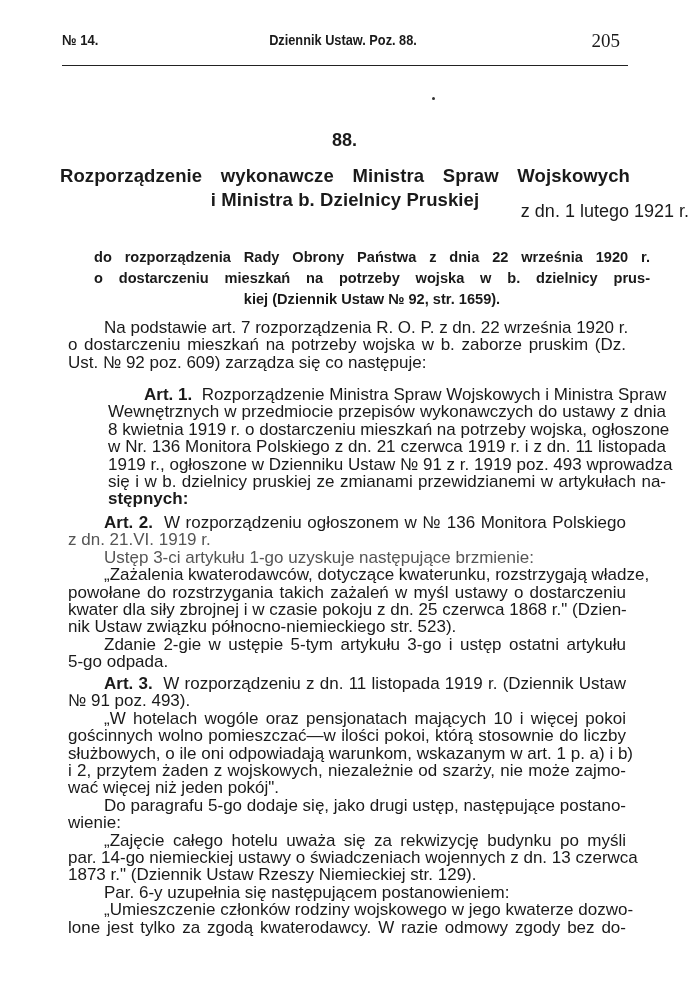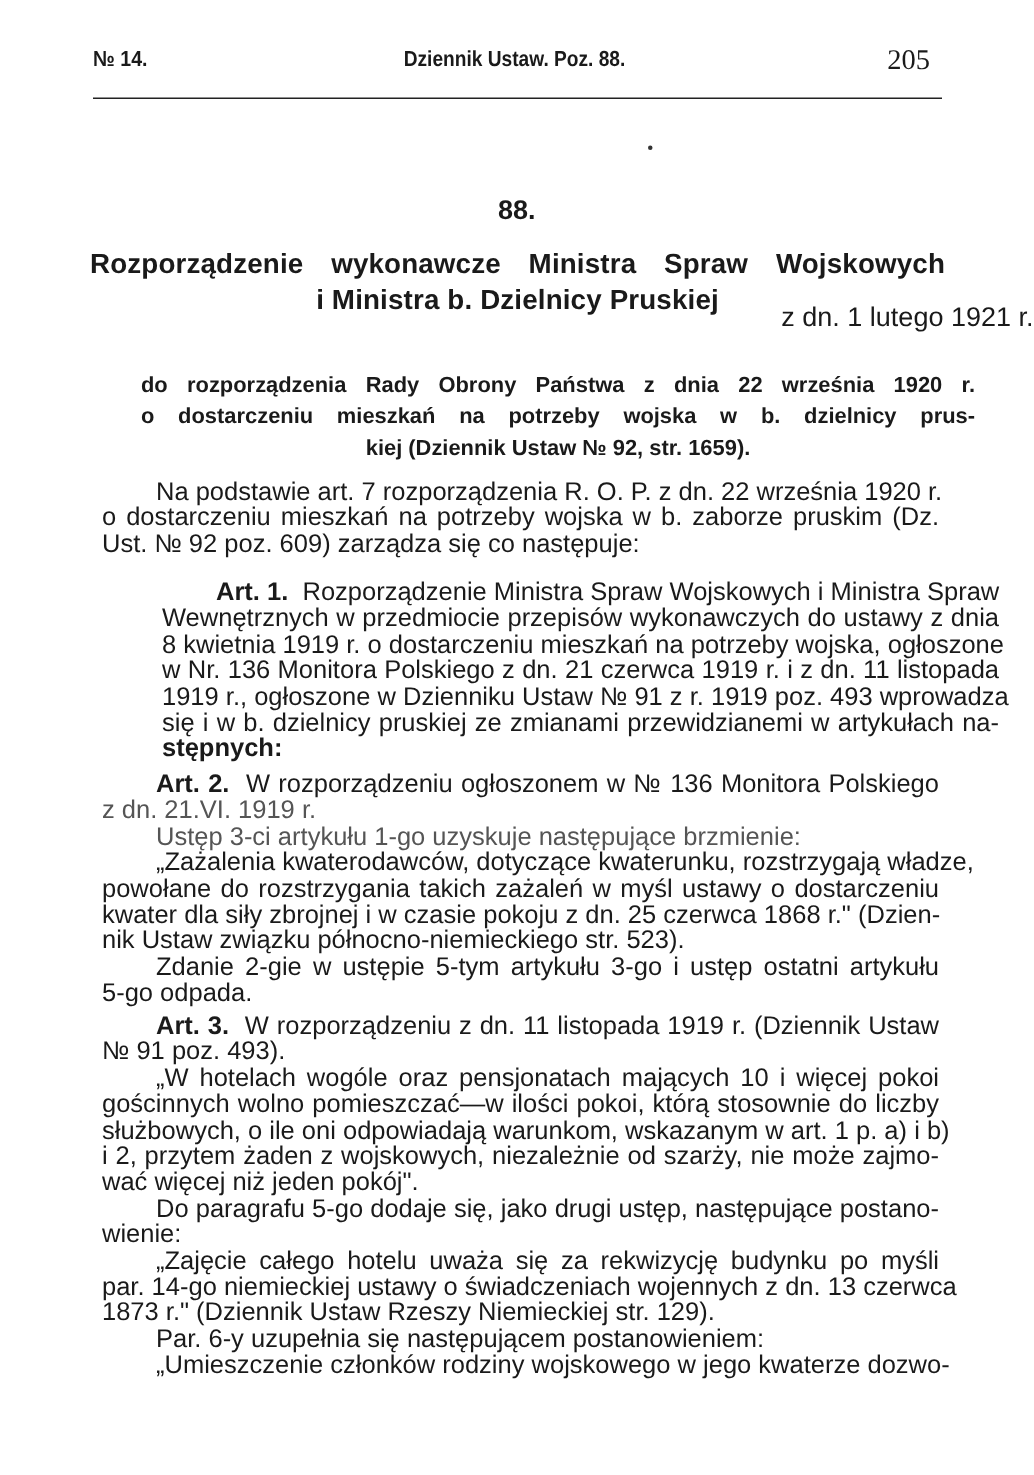--- a/index.html
+++ b/index.html
@@ -92,16 +92,17 @@
     <span class="jl">służbowych, o ile oni odpowiadają warunkom, wskazanym w art. 1 p. a) i b)</span>
     <span class="jl">i 2, przytem żaden z wojskowych, niezależnie od szarży, nie może zajmo-</span>
     <span class="ll">wać więcej niż jeden pokój".</span>
     <span class="jl ind">Do paragrafu 5-go dodaje się, jako drugi ustęp, następujące postano-</span>
     <span class="ll">wienie:</span>
     <span class="jl ind">„Zajęcie całego hotelu uważa się za rekwizycję budynku po myśli</span>
     <span class="jl">par. 14-go niemieckiej ustawy o świadczeniach wojennych z dn. 13 czerwca</span>
     <span class="ll">1873 r." (Dziennik Ustaw Rzeszy Niemieckiej str. 129).</span>
     <span class="ll ind">Par. 6-y uzupełnia się następującem postanowieniem:</span>
     <span class="jl ind">„Umieszczenie członków rodziny wojskowego w jego kwaterze dozwo-</span>
+    <span class="jl">lone jest tylko za zgodą kwaterodawcy. W razie odmowy zgody bez do-</span>
   </div>
 
   <div class="spot" style="left:432px;top:97px;width:3px;height:3px;"></div>
 </div>
 
 </body></html>

